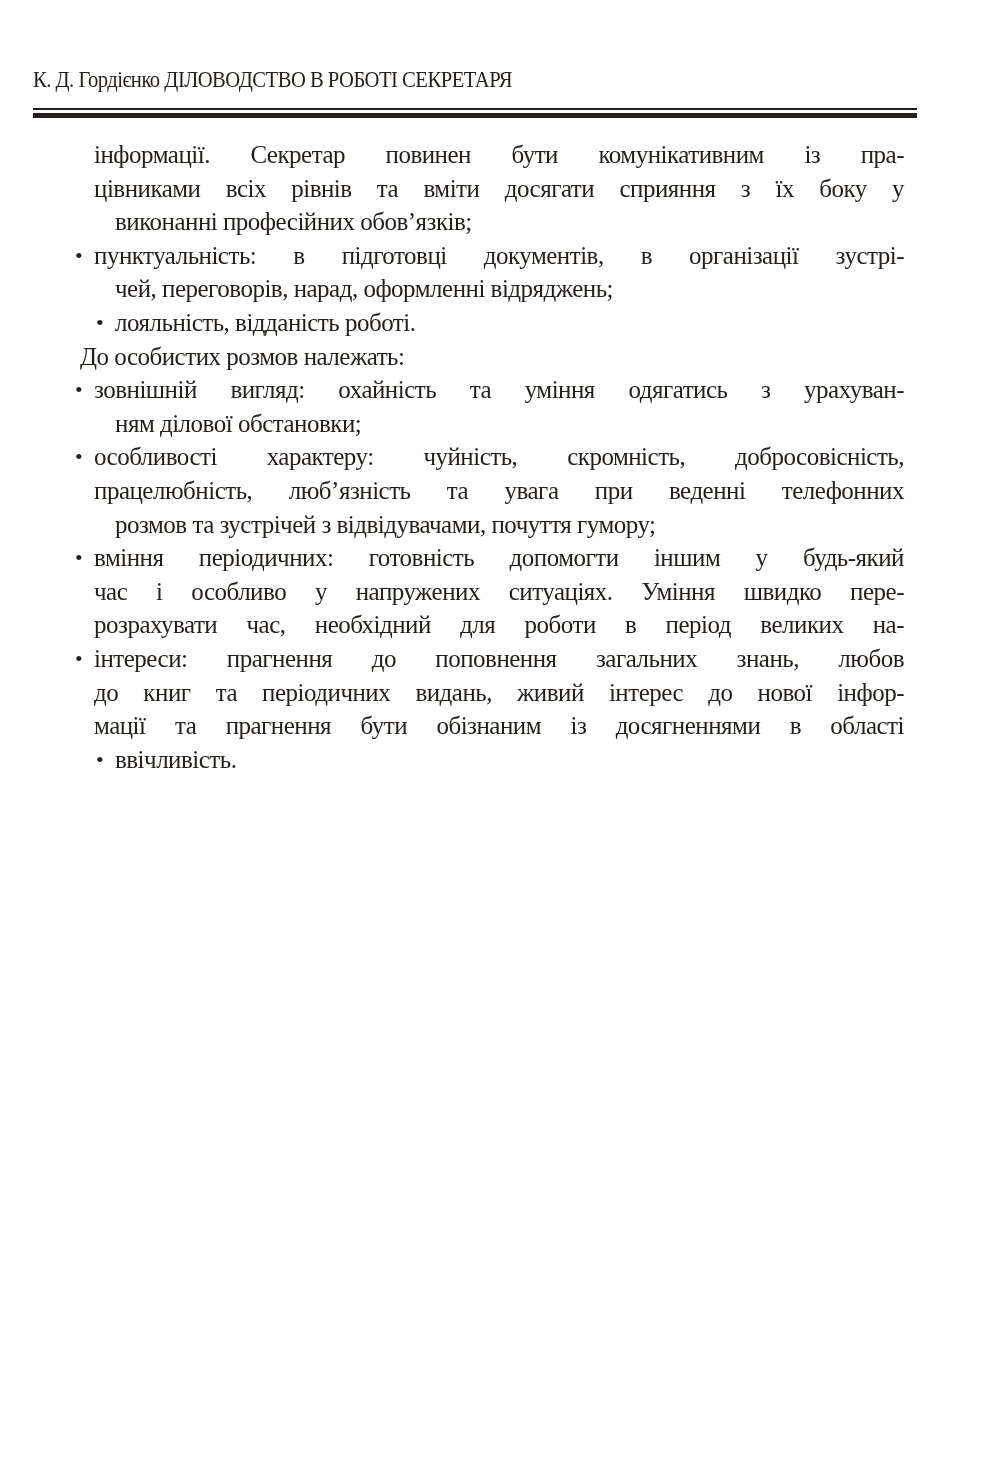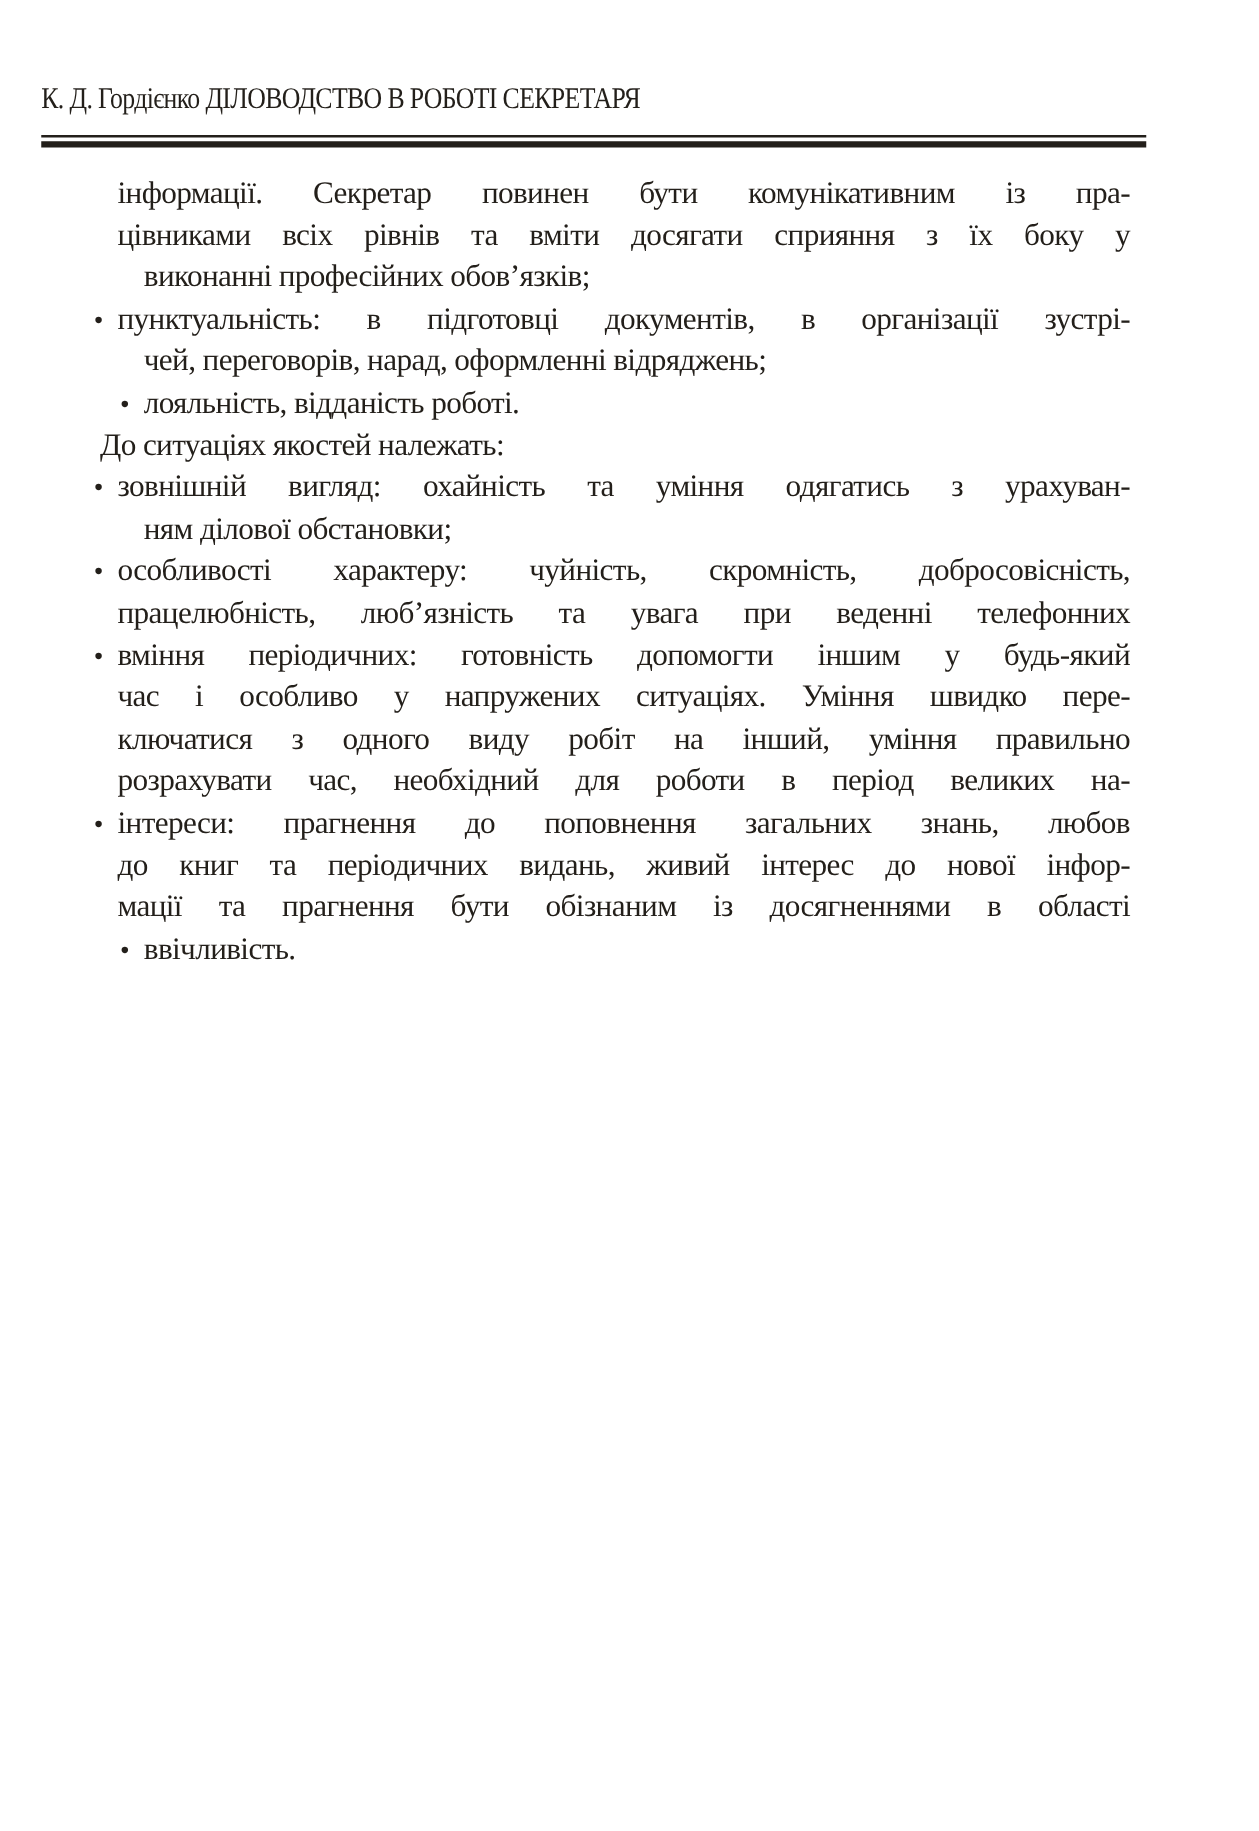--- a/index.html
+++ b/index.html
@@ -101,45 +101,45 @@
     <div class="line indent last">чей, переговорів, нарад, оформленні відряджень;</div>
   </div>
 
   <div>
     <div class="line bullet-line last">
       <span class="bullet">•</span>
       <span>лояльність, відданість роботі.</span>
     </div>
   </div>
 
-  <div class="line para last">До ситуаціях якостей належать:</div>
+  <div class="line para last">До особистих розмов належать:</div>
 
   <div>
     <div class="line bullet-line">
       <span class="bullet">•</span>
       <span>зовнішній вигляд: охайність та уміння одягатись з урахуван-</span>
     </div>
     <div class="line indent last">ням ділової обстановки;</div>
   </div>
 
   <div>
     <div class="line bullet-line">
       <span class="bullet">•</span>
       <span>особливості характеру: чуйність, скромність, добросовісність,</span>
     </div>
     <div class="line indent">працелюбність, люб’язність та увага при веденні телефонних</div>
+    <div class="line indent last">розмов та зустрічей з відвідувачами, почуття гумору;</div>
   </div>
 
   <div>
     <div class="line bullet-line">
       <span class="bullet">•</span>
       <span>вміння періодичних: готовність допомогти іншим у будь-який</span>
     </div>
     <div class="line indent">час і особливо у напружених ситуаціях. Уміння швидко пере-</div>
-    <div class="line indent">ключатися з одного виду робіт на інший, уміння правильно</div>
     <div class="line indent">розрахувати час, необхідний для роботи в період великих на-</div>
   </div>
 
   <div>
     <div class="line bullet-line">
       <span class="bullet">•</span>
       <span>інтереси: прагнення до поповнення загальних знань, любов</span>
     </div>
     <div class="line indent">до книг та періодичних видань, живий інтерес до нової інфор-</div>
     <div class="line indent">мації та прагнення бути обізнаним із досягненнями в області</div>

